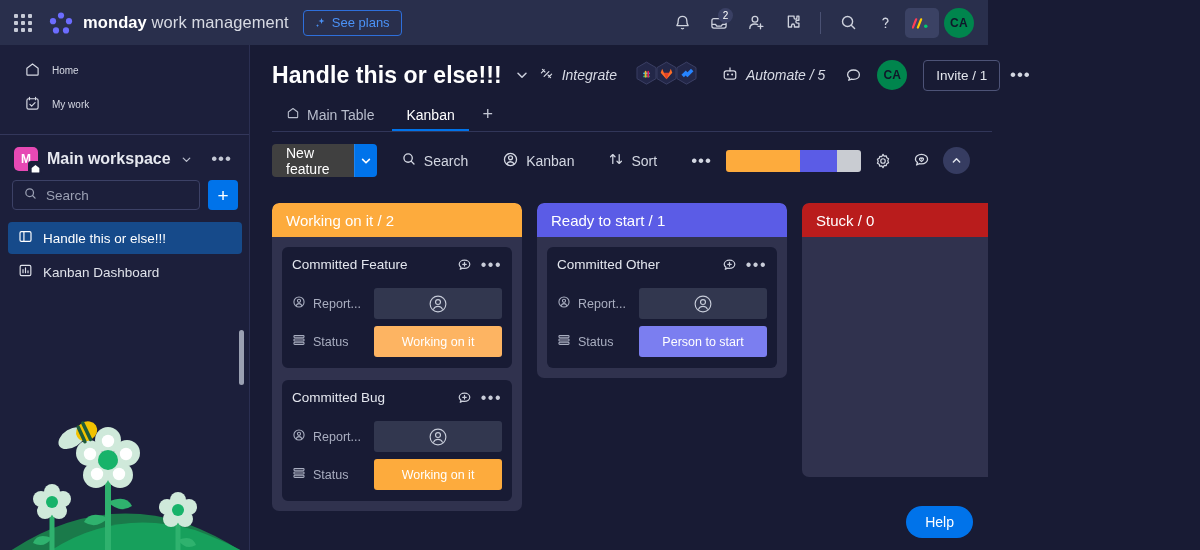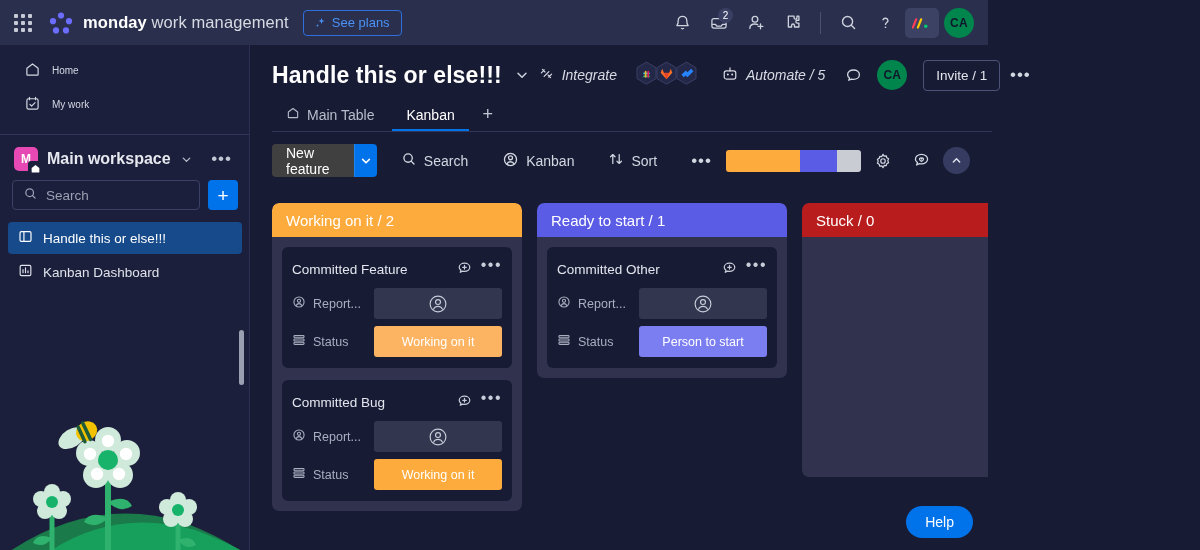--- a/index.html
+++ b/index.html
@@ -187,21 +187,21 @@
   }
   .col-head {
     height: 34px; flex: 0 0 34px; border-radius: 7px 7px 0 0; display: flex; align-items: center;
     padding: 0 14px; color: #fff; font-size: 15px; font-weight: 500; white-space: nowrap;
   }
   .col-body { padding: 10px; display: flex; flex-direction: column; gap: 12px; min-height: 50px; }
   .col-body.empty { min-height: 240px; }
   .card {
     background: #181b34; border-radius: 6px; padding: 10px 10px 11px 10px; cursor: pointer;
   }
-  .card-top { display: flex; align-items: flex-end; gap: 8px; margin-bottom: 11px; }
+  .card-top { display: flex; align-items: flex-start; gap: 8px; margin-bottom: 11px; }
   .card-title { font-size: 13.5px; color: #e3e6ee; flex: 1; white-space: nowrap; overflow: hidden; }
   .card-ico { color: #c9cdd9; cursor: pointer; display: flex; align-items: center; flex: 0 0 auto; }
   .card-dots { color: #c9cdd9; cursor: pointer; font-size: 16px; letter-spacing: 1.5px; line-height: 1; padding-bottom: 4px; }
   .card-row { display: flex; align-items: center; margin-bottom: 7px; }
   .card-row:last-child { margin-bottom: 0; }
   .cr-label {
     display: flex; align-items: center; gap: 7px; width: 82px; flex: 0 0 82px;
     color: #a9aec0; font-size: 12.5px; white-space: nowrap; overflow: hidden;
   }
   .cr-val {

